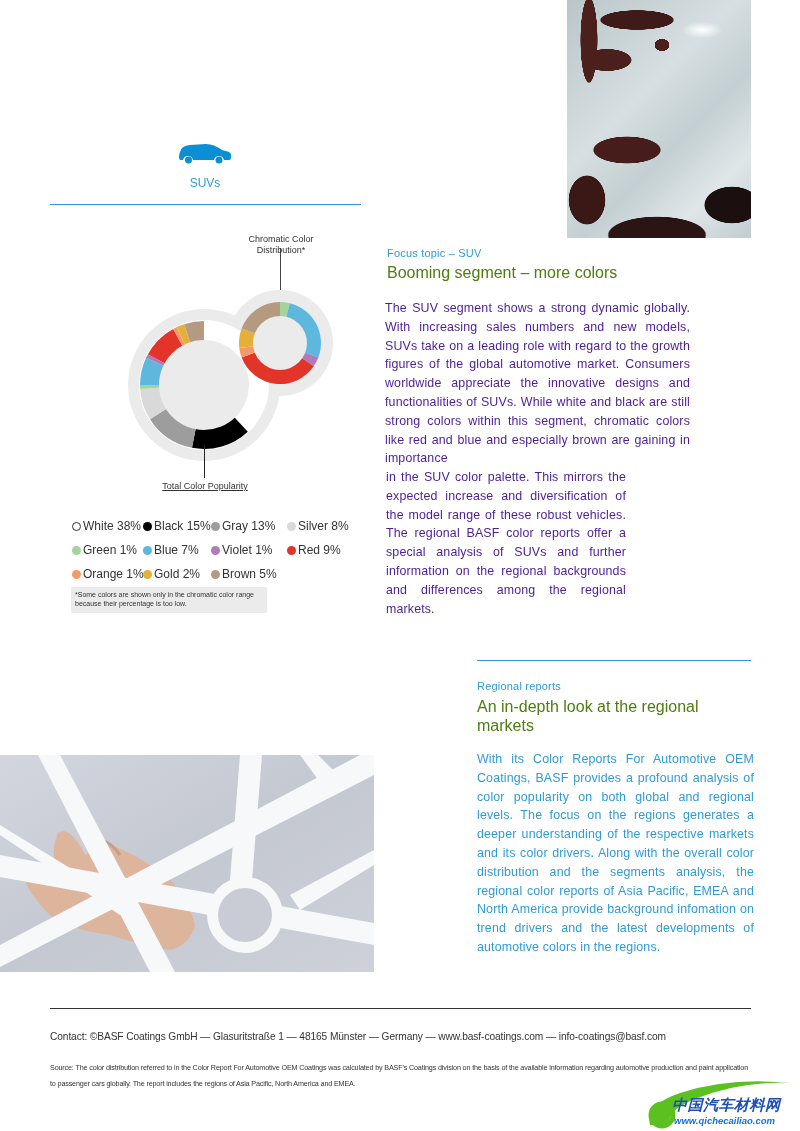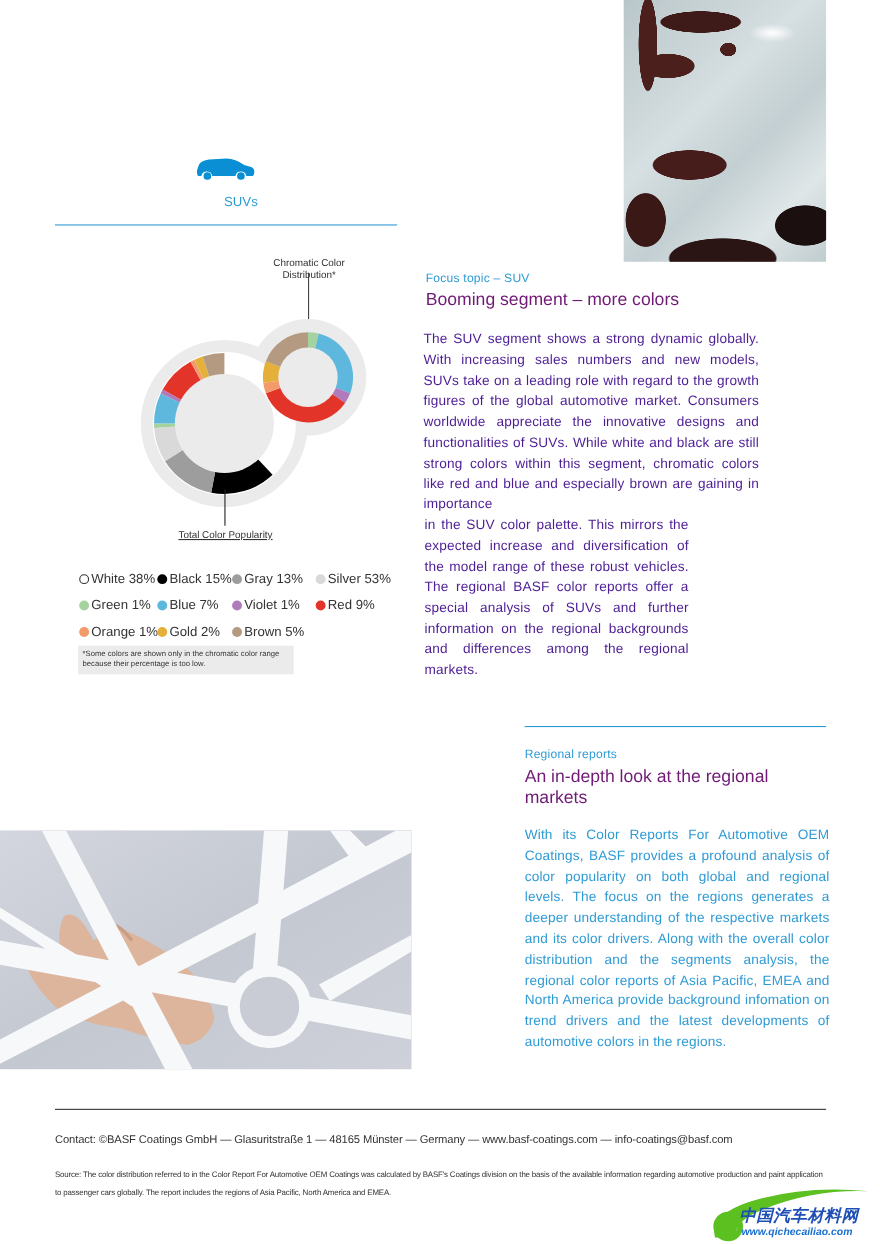--- a/index.html
+++ b/index.html
@@ -23,21 +23,21 @@
       radial-gradient(ellipse 30px 40px at 20px 200px, #3a1816 60%, transparent 62%),
       radial-gradient(ellipse 45px 30px at 165px 205px, #1b0f0f 60%, transparent 62%),
       radial-gradient(ellipse 80px 30px at 90px 235px, #2a1414 60%, transparent 62%),
       radial-gradient(ellipse 30px 12px at 135px 30px, #ffffff 0%, transparent 70%),
       linear-gradient(135deg, #b9c6c9 0%, #d6dfe1 40%, #c3cfd2 60%, #dfe6e8 80%, #c0ccce 100%);
   }
 
   
   .car-icon { left: 178px; top: 143px; width: 54px; height: 22px; }
   .suvs-label {
-    left: 164px; top: 176px; width: 110px; text-align: center;
+    left: 150px; top: 176px; width: 110px; text-align: center;
     font-size: 12px; color: #2f9bd5;
   }
   .rule-blue-left { left: 50px; top: 204px; width: 311px; height: 1px; background: #2f9bd5; }
 
   
   .chart-svg { left: 120px; top: 228px; width: 230px; height: 262px; }
   .chart-label {
     font-size: 9px; color: #333; text-align: center; line-height: 11px;
   }
   .lbl-chromatic { left: 238px; top: 234px; width: 86px; }
@@ -53,21 +53,21 @@
   .legend-dot { width: 9px; height: 9px; border-radius: 50%; margin-right: 2px; box-sizing: border-box; flex: none; }
 
   .footnote {
     left: 71px; top: 587px; width: 196px; height: 26px;
     background: #ebebeb; font-size: 7px; line-height: 9px; color: #333;
     padding: 3px 4px; box-sizing: border-box;
   }
 
   
   .kicker { font-size: 11px; color: #2f9bd5; letter-spacing: 0.2px; }
-  .headline { font-size: 16px; color: #701a75; line-height: 19px; }
+  .headline { font-size: 16px; color: #4d7c0f; line-height: 19px; }
   .focus-kicker { left: 387px; top: 247px; }
   .focus-headline { left: 387px; top: 263px; width: 300px; }
   .body-text {
     font-size: 12.4px; line-height: 18.8px; color: #4c1d95;
     text-align: justify; letter-spacing: 0.15px;
   }
   .focus-body-a { left: 385px; top: 299px; width: 305px; }
   .focus-body-b { left: 386px; top: 468px; width: 240px; }
 
   .rule-blue-right { left: 477px; top: 660px; width: 274px; height: 1px; background: #2f9bd5; }
@@ -167,21 +167,21 @@
     <div class="legend-item">
       <span class="legend-dot" style="background: rgb(0, 0, 0);"></span>
       <span>Black 15%</span>
     </div>
     <div class="legend-item">
       <span class="legend-dot" style="background: rgb(157, 157, 157);"></span>
       <span>Gray 13%</span>
     </div>
     <div class="legend-item">
       <span class="legend-dot" style="background: rgb(217, 217, 217);"></span>
-      <span>Silver 53%</span>
+      <span>Silver 8%</span>
     </div>
     <div class="legend-item">
       <span class="legend-dot" style="background: rgb(165, 211, 160);"></span>
       <span>Green 1%</span>
     </div>
     <div class="legend-item">
       <span class="legend-dot" style="background: rgb(94, 183, 220);"></span>
       <span>Blue 7%</span>
     </div>
     <div class="legend-item">

